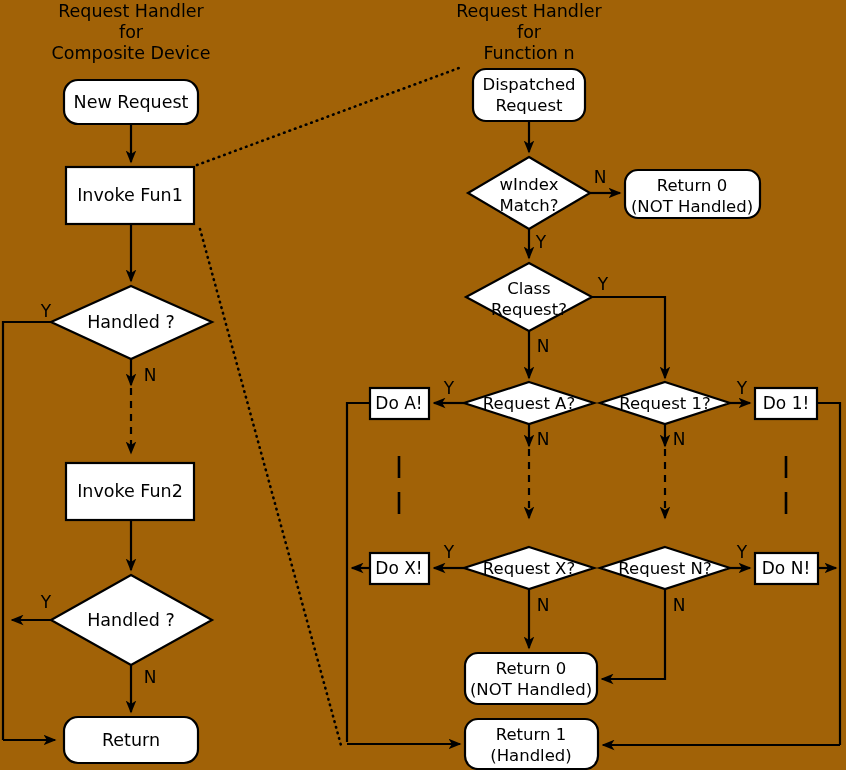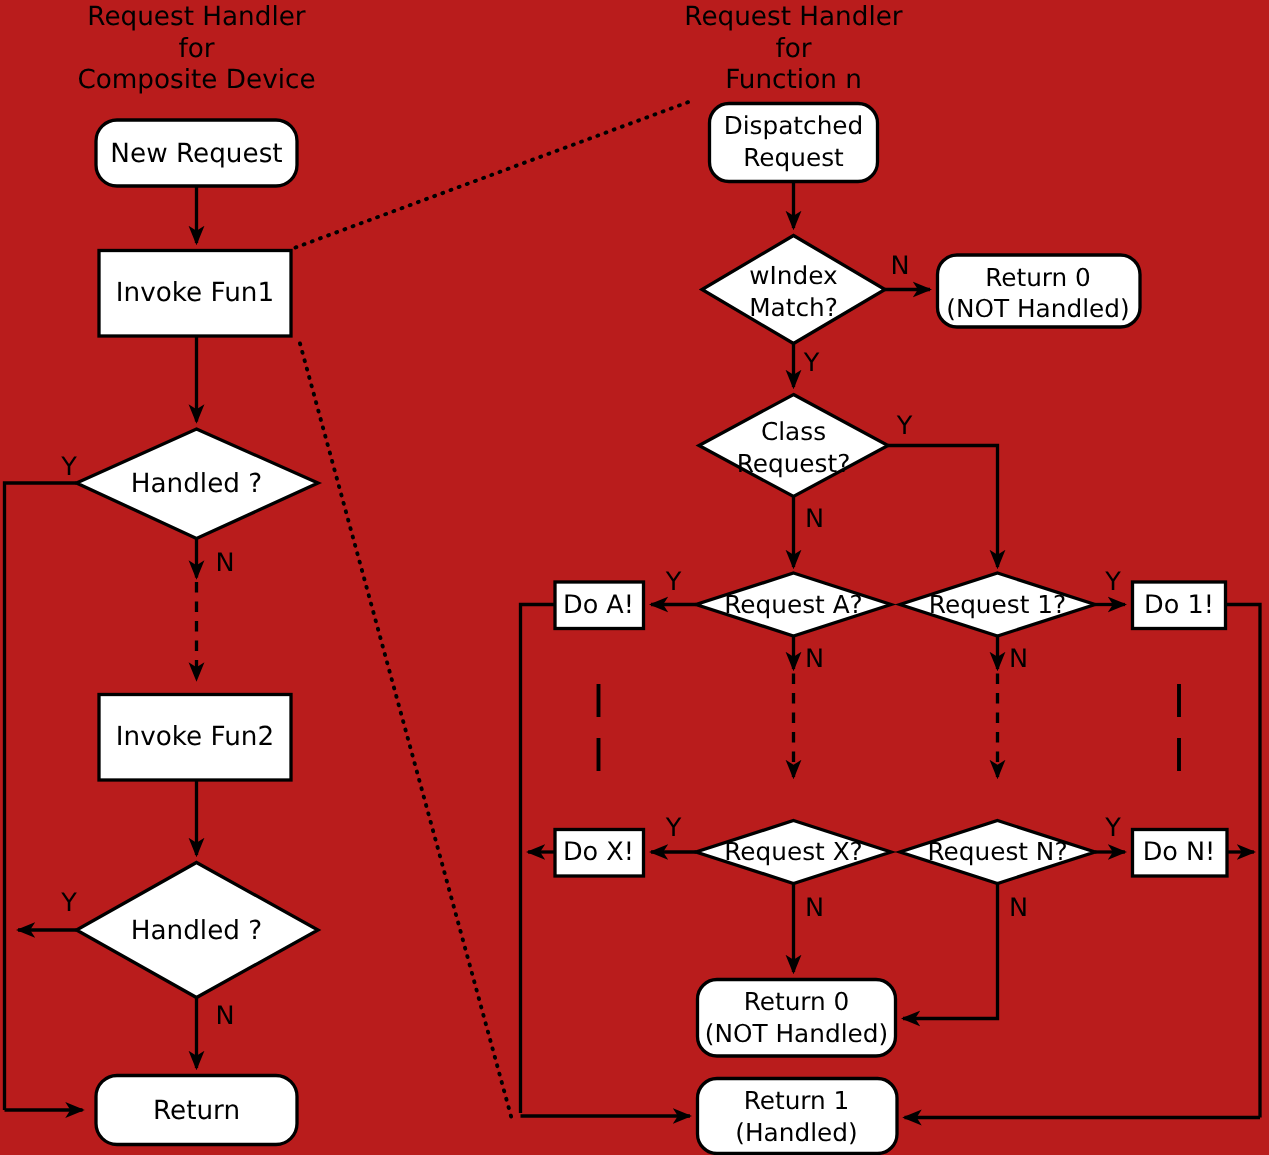--- a/index.html
+++ b/index.html
@@ -4,21 +4,21 @@
 <style>
   html, body {
     margin: 0;
     padding: 0;
     background: #ffffff;
   }
   #canvas-wrap {
     position: relative;
     width: 846px;
     height: 770px;
-    background: #b91c1c;
+    background: #a16207;
     font-family: "DejaVu Sans", sans-serif;
   }
   svg#flow {
     display: block;
     width: 846px;
     height: 770px;
   }
   .shape-stroke {
     fill: #ffffff;
     stroke: #000000;

